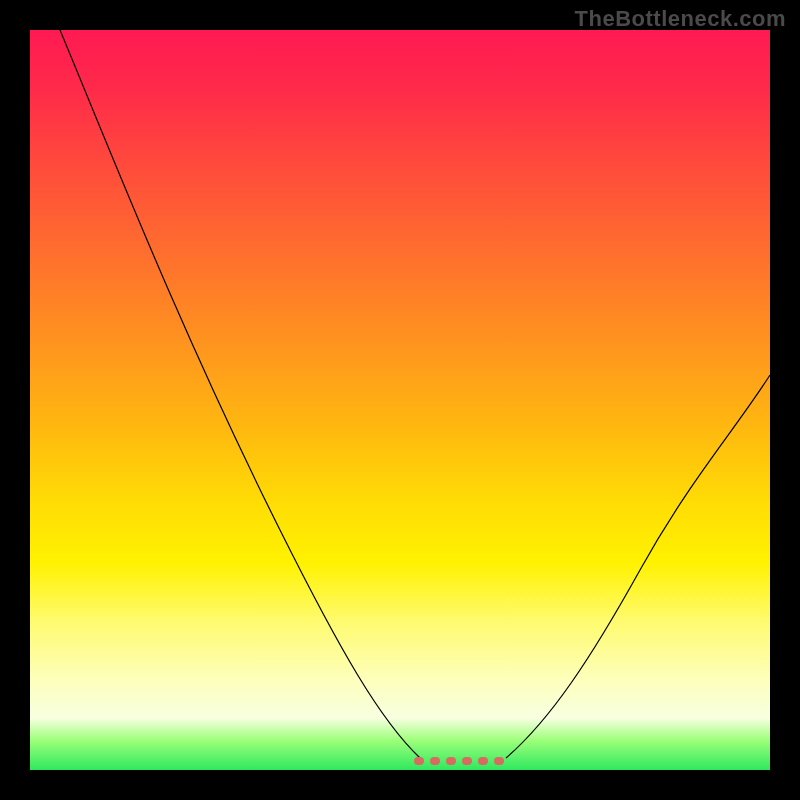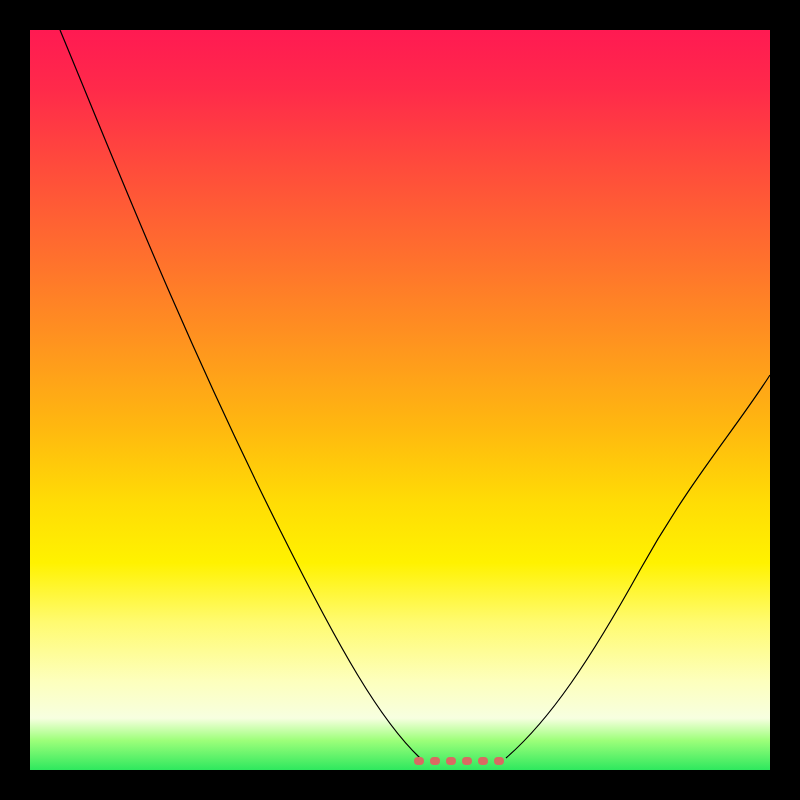--- a/index.html
+++ b/index.html
@@ -78,20 +78,21 @@
     stroke-linecap: round;
     stroke-dasharray: 2 14;
     fill: none;
   }
 </style>
 </head>
 <body>
 
 <div class="frame">
 
+  <div class="watermark">TheBottleneck.com</div>
 
   <div class="plot-area">
     <div class="gradient"></div>
 
     <svg class="curve" viewBox="0 0 740 740" preserveAspectRatio="none">
 
       <path class="line" d="M 30 0
                C 80 120, 150 300, 250 500
                C 310 620, 350 690, 390 728
                "></path>

